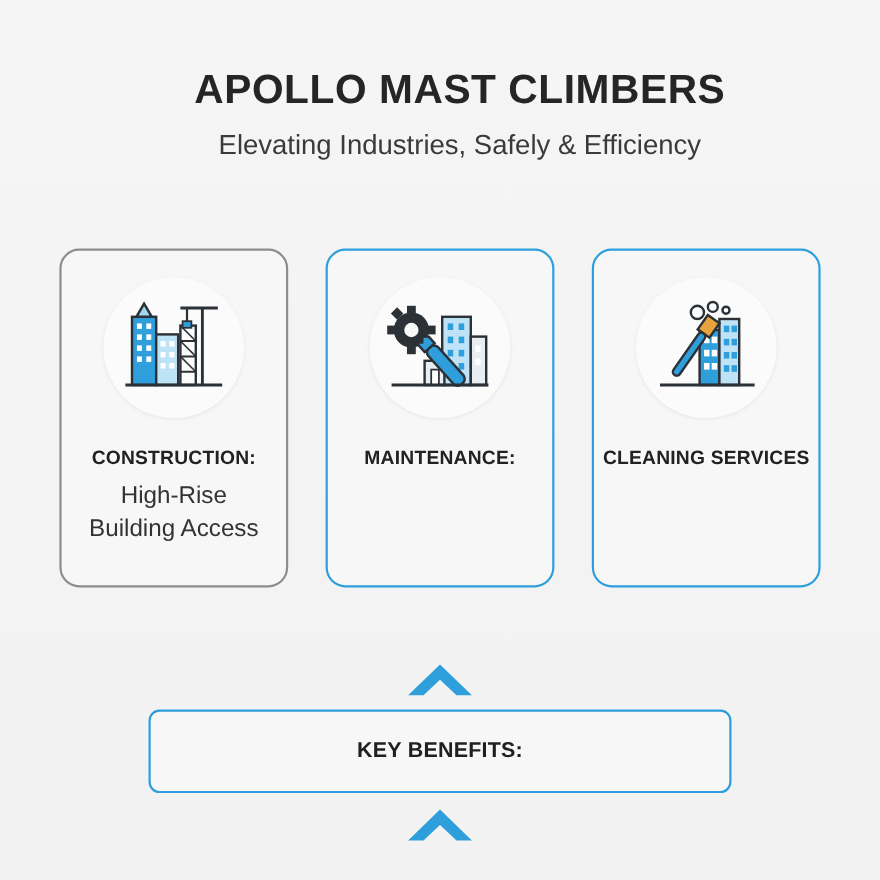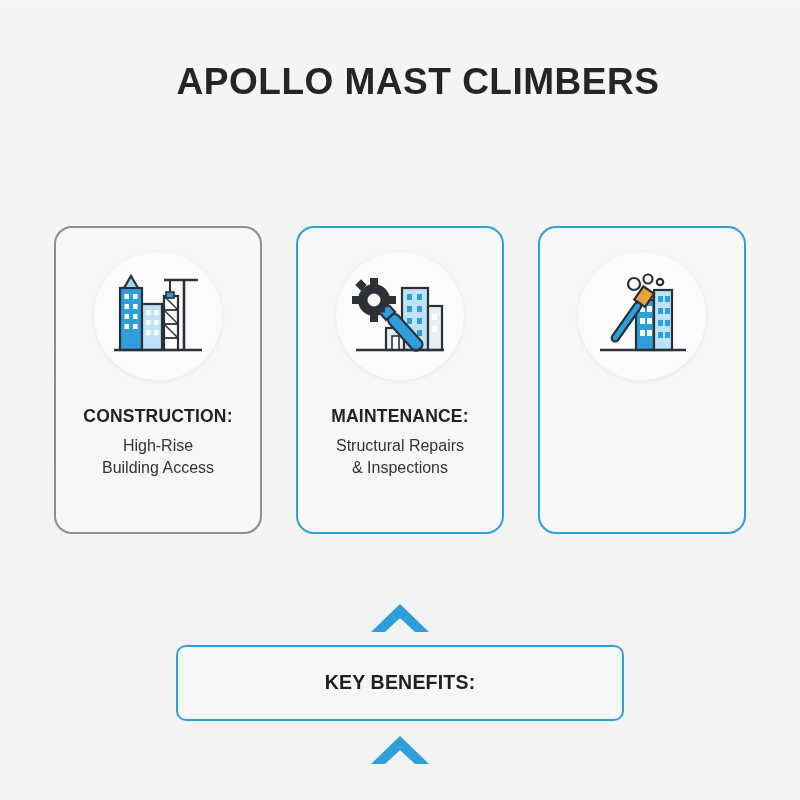--- a/index.html
+++ b/index.html
@@ -85,21 +85,21 @@
   .card-title {
     font-size: 17.5px;
     font-weight: bold;
     color: #222;
     letter-spacing: 0.2px;
     text-align: center;
     margin: 8px 0 8px 0;
     line-height: 1.2;
   }
   .card-desc {
-    font-size: 16px;
+    font-size: 22px;
     color: #333;
     text-align: center;
     line-height: 1.35;
     padding: 0 8px;
     white-space: pre-line;
   }
 
   
   .chev {
     position: absolute;
@@ -107,21 +107,21 @@
     transform: translateX(-50%);
   }
   .chev-top { top: 602px; }
   .chev-bottom { top: 734px; }
 
   .benefits {
     position: absolute;
     top: 645px;
     left: 50%;
     transform: translateX(-50%);
-    width: 448px;
+    width: 530px;
     height: 76px;
     border: 2.5px solid #2f9fdc;
     border-radius: 10px;
     background: #f7f7f7;
     box-sizing: border-box;
     display: flex;
     flex-direction: column;
     align-items: center;
     justify-content: center;
   }
@@ -139,20 +139,21 @@
     line-height: 1.2;
   }
 </style>
 </head>
 <body>
 
 <div class="page">
 
   <div class="header">
     <h1 class="title">APOLLO MAST CLIMBERS</h1>
+    <div class="subtitle">Elevating Industries, Safely &amp; Efficiency</div>
   </div>
 
   <div class="cards">
 
     <div class="card gray">
       <div class="icon-circle">
         <svg width="104" height="92" viewBox="0 0 104 92" xmlns="http://www.w3.org/2000/svg">
 
           <rect x="14" y="18" width="22" height="62" fill="#2f9fdc" stroke="#2b3137" stroke-width="2.2"></rect>
           <polygon points="25,6 18,18 32,18" fill="#9fd6f1" stroke="#2b3137" stroke-width="2.2"></polygon>
@@ -225,22 +226,20 @@
 
           <g transform="rotate(-42 48 52)">
             <rect x="42" y="44" width="12" height="44" rx="5" fill="#2f9fdc" stroke="#2b3137" stroke-width="2.2"></rect>
             <path d="M42 44 L42 32 L46 36 L50 32 L54 36 L54 44 Z" fill="#2f9fdc" stroke="#2b3137" stroke-width="2.2"></path>
           </g>
 
           <line x1="8" y1="80" x2="96" y2="80" stroke="#2b3137" stroke-width="2.6"></line>
         </svg>
       </div>
       <div class="card-title">MAINTENANCE:</div>
-      <div class="card-desc">Structural Repairs
-&amp; Inspections</div>
     </div>
 
     <div class="card blue">
       <div class="icon-circle">
         <svg width="104" height="92" viewBox="0 0 104 92" xmlns="http://www.w3.org/2000/svg">
 
           <rect x="46" y="30" width="18" height="50" fill="#2f9fdc" stroke="#2b3137" stroke-width="2.2"></rect>
           <rect x="64" y="20" width="18" height="60" fill="#bfe3f6" stroke="#2b3137" stroke-width="2.2"></rect>
           <rect x="50" y="36" width="5" height="6" fill="#ffffff"></rect>
           <rect x="57" y="36" width="5" height="6" fill="#ffffff"></rect>
@@ -262,20 +261,21 @@
           <circle cx="70" cy="12" r="3.2" fill="none" stroke="#2b3137" stroke-width="2.2"></circle>
 
           <g transform="rotate(35 40 46)">
             <rect x="34" y="14" width="13" height="16" fill="#e8a33d" stroke="#2b3137" stroke-width="2.2"></rect>
             <rect x="37" y="30" width="7" height="46" rx="3.5" fill="#2f9fdc" stroke="#2b3137" stroke-width="2.2"></rect>
           </g>
 
           <line x1="10" y1="80" x2="96" y2="80" stroke="#2b3137" stroke-width="2.6"></line>
         </svg>
       </div>
+      <div class="card-title">CLEANING SERVICES</div>
     </div>
 
   </div>
 
   <div class="chev chev-top">
     <svg width="62" height="34" viewBox="0 0 62 34" xmlns="http://www.w3.org/2000/svg">
       <polygon points="31,2 60,30 46,30 31,16 16,30 2,30" fill="#2f9fdc"></polygon>
     </svg>
   </div>
 

